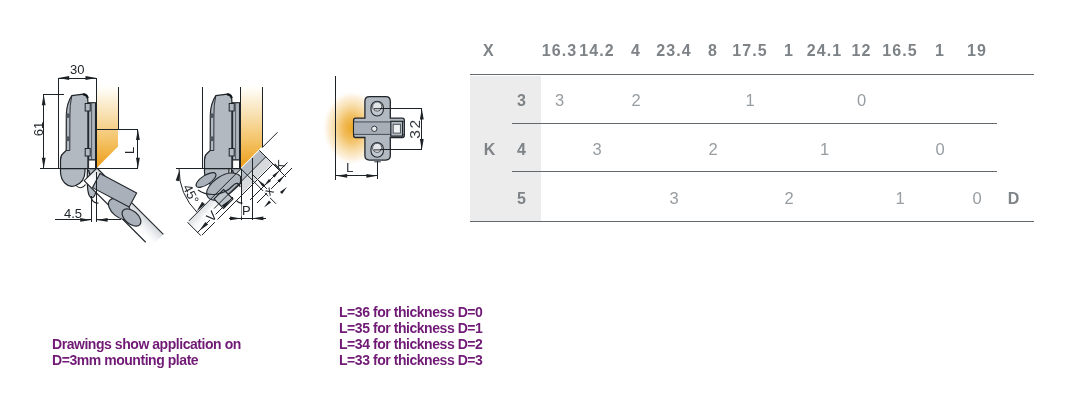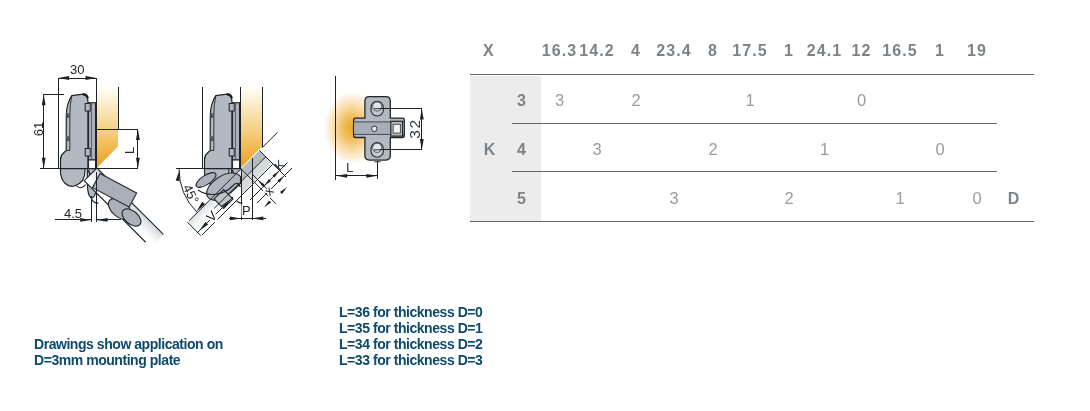--- a/index.html
+++ b/index.html
@@ -2,21 +2,21 @@
 <html><head>
 <meta charset="utf-8">
 <style>
 html,body{margin:0;padding:0}
 body{width:1090px;height:411px;position:relative;overflow:hidden;background:#fff;
   font-family:"Liberation Sans",sans-serif;}
 .abs{position:absolute}
 .hl{position:absolute;height:1px;background:#64696d}
 .thd{position:absolute;transform:translateX(-50%);font-weight:bold;font-size:16px;letter-spacing:1.1px;color:#7e8387;white-space:nowrap}
 .td{position:absolute;transform:translateX(-50%);font-size:16.5px;line-height:16.5px;color:#979da1;white-space:nowrap}
-.bt{position:absolute;font-size:14px;font-weight:bold;color:#0c4a6e;line-height:16px;white-space:nowrap;letter-spacing:-0.45px}
+.bt{position:absolute;font-size:14px;font-weight:bold;color:#701a75;line-height:16px;white-space:nowrap;letter-spacing:-0.45px}
 </style>
 </head>
 <body>
 <svg class="abs" style="left:0;top:0" width="1090" height="411" viewBox="0 0 1090 411">
 <defs>
   <linearGradient id="glowV" x1="0" y1="0" x2="0" y2="1">
     <stop offset="0.03" stop-color="#fffefb"></stop>
     <stop offset="0.37" stop-color="#f8dfad"></stop>
     <stop offset="0.67" stop-color="#f4c367"></stop>
     <stop offset="1" stop-color="#ec9d18"></stop>
@@ -228,14 +228,14 @@
 <div class="td" style="left:713px;top:140.5px">2</div>
 <div class="td" style="left:824.5px;top:140.5px">1</div>
 <div class="td" style="left:940px;top:140.5px">0</div>
 
 <div class="td" style="left:674px;top:189.5px">3</div>
 <div class="td" style="left:789px;top:189.5px">2</div>
 <div class="td" style="left:900px;top:189.5px">1</div>
 <div class="td" style="left:977px;top:189.5px">0</div>
 <div class="thd" style="left:1014px;top:189.5px">D</div>
 
-<div class="bt" style="left:34px;top:336px">Drawings show application on<br>D=3mm mounting plate</div>
+<div class="bt" style="left:52px;top:336px">Drawings show application on<br>D=3mm mounting plate</div>
 <div class="bt" style="left:339px;top:304px">L=36 for thickness D=0<br>L=35 for thickness D=1<br>L=34 for thickness D=2<br>L=33 for thickness D=3</div>
 
 </body></html>

